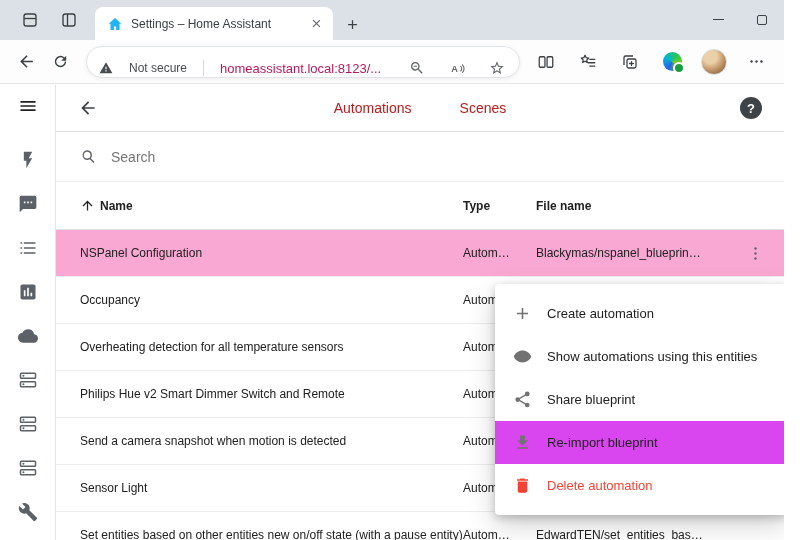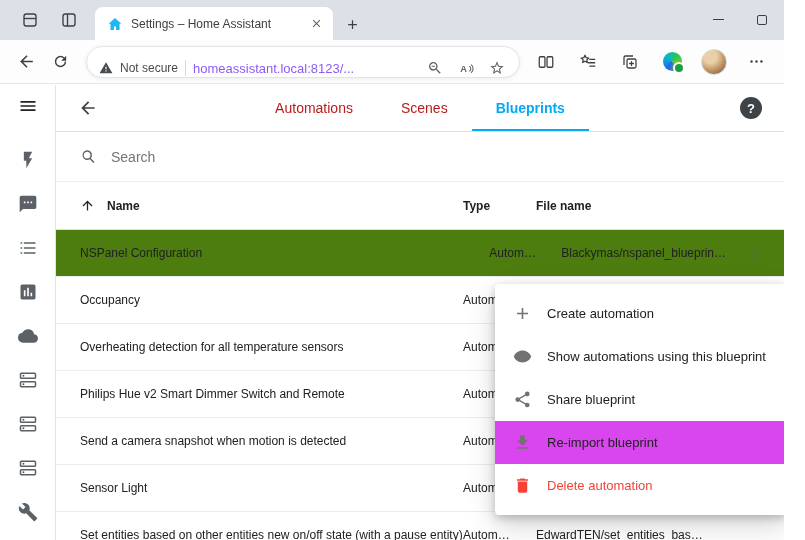--- a/index.html
+++ b/index.html
@@ -20,25 +20,25 @@
   .tab-close { width:18px; height:18px; color:#5f6368; border-radius:4px; display:flex; align-items:center; justify-content:center; flex:none; }
   .newtab { position:absolute; left:339px; top:11px; width:26px; height:26px; color:#3c4043; display:flex; align-items:center; justify-content:center; border-radius:4px; }
   .win { position:absolute; right:0; top:0; height:39px; display:flex; }
   .win button { width:44px; height:39px; display:flex; align-items:center; justify-content:center; }
   .glyph-min { width:11px; height:1.5px; background:#3c4043; }
   .glyph-max { width:10px; height:10px; border:1.5px solid #3c4043; border-radius:2px; }
 
   
   .navbar { height:44px; background:#fdfdfd; border-bottom:1px solid #e4e6e8; display:flex; align-items:center; padding:0 10px; gap:2px; }
   .nav-btn { width:32px; height:32px; display:flex; align-items:center; justify-content:center; color:#3c4043; border-radius:6px; flex:none; }
-  .address { flex:1; height:32px; margin:0 8px; background:#fff; border:1px solid #e2e5e8; box-shadow:0 1px 4px rgba(0,0,0,.07); border-radius:16px; display:flex; align-items:center; padding:13px 10px 0 12px; gap:7px; min-width:0; }
+  .address { flex:1; height:32px; margin:0 8px; background:#fff; border:1px solid #e2e5e8; box-shadow:0 1px 4px rgba(0,0,0,.07); border-radius:16px; display:flex; align-items:center; padding:13px 10px 0 12px; gap:16px; min-width:0; }
   .sec-ic { color:#474c50; flex:none; }
   .sec-txt { font-size:12px; color:#474c50; white-space:nowrap; flex:none; }
   .pill-div { width:1px; height:16px; background:#d6d9dc; flex:none; }
-  .url-txt { flex:1; font-size:13px; color:#8b5cf6; white-space:nowrap; overflow:hidden; min-width:0; }
+  .url-txt { flex:1; font-size:13px; color:#be185d; white-space:nowrap; overflow:hidden; min-width:0; }
   .pill-btn { width:24px; height:24px; display:flex; align-items:center; justify-content:center; color:#5f6368; flex:none; }
   .cluster { display:flex; align-items:center; gap:10px; padding-right:2px; }
   .cluster .nav-btn { width:32px; }
   .essentials { width:19px; height:19px; border-radius:50%; background:conic-gradient(from 210deg,#2563eb,#06b6d4,#22c55e,#84cc16,#2563eb); position:relative; }
   .essentials::after { content:""; position:absolute; right:-3px; bottom:-3px; width:8px; height:8px; border-radius:50%; background:#1a9e3f; border:2px solid #fff; }
   .avatar { width:26px; height:26px; border-radius:50%; background:radial-gradient(circle at 35% 28%, #ead0a8 0 28%, #c59a6d 55%, #6e4c31 100%); border:1px solid #d8dadc; }
 
   
   .ha { position:absolute; top:85px; left:0; right:0; bottom:0; display:flex; background:#fff; }
   .sidebar { width:56px; flex:none; border-right:1px solid #e3e3e3; display:flex; flex-direction:column; align-items:center; padding-top:9px; }
@@ -53,29 +53,29 @@
   .ha-tab { height:100%; display:flex; align-items:center; padding:0 24px; font-size:14px; color:#b91c1c; white-space:nowrap; }
   .ha-tab.active { color:#03a9f4; font-weight:700; box-shadow:inset 0 -2px 0 #03a9f4; }
   .help-btn { position:absolute; right:22px; width:22px; height:22px; border-radius:50%; background:#3e4347; color:#fff; font-size:13px; font-weight:700; display:flex; align-items:center; justify-content:center; }
 
   .search-row { height:50px; display:flex; align-items:center; gap:13px; padding:0 24px; border-bottom:1px solid #ededed; }
   .search-ic { color:#5f6368; flex:none; }
   .search-in { border:none; outline:none; flex:1; font-size:14px; color:#737373; font-family:inherit; background:transparent; }
   .search-in::placeholder { color:#757575; }
 
   .thead { height:48px; display:flex; align-items:center; padding:0 0 0 24px; border-bottom:1px solid #e0e0e0; font-size:12px; font-weight:700; color:#212121; }
-  .c-name { width:403px; display:flex; align-items:center; gap:12px; min-width:0; }
+  .c-name { width:403px; display:flex; align-items:center; gap:5px; min-width:0; }
   .c-type { width:73px; flex:none; }
   .c-file { width:190px; flex:none; }
   .c-menu { width:58px; flex:none; display:flex; justify-content:center; }
   .sort-ic { color:#212121; }
 
   .trow { height:47px; display:flex; align-items:center; padding:0 0 0 24px; border-bottom:1px solid #ededed; font-size:12px; color:#212121; }
   .trow .cell { white-space:nowrap; overflow:hidden; }
-  .trow.hovered { background:#4d7c0f;text-align:right; }
+  .trow.hovered { background:#f9a8d4; }
   .kebab { width:30px; height:30px; display:flex; align-items:center; justify-content:center; color:#5f6368; border-radius:50%; }
 
   
   .ctx { position:absolute; left:495px; top:284px; width:292px; background:#fff; border-radius:4px; box-shadow:0 3px 8px rgba(0,0,0,.2), 0 10px 28px rgba(0,0,0,.18); padding:8px 0; z-index:20; }
   .ctx-item { width:100%; height:43px; display:flex; align-items:center; gap:15px; padding:0 18px; font-size:13px; color:#212121; text-align:right; }
   .ctx-item .mi { color:#727272; flex:none; }
   .ctx-item.hover { background:#d946ef; }
   .ctx-item.danger { color:#f44336; }
   .ctx-item.danger .mi { color:#f44336; }
   .ctx-label { white-space:nowrap; }
@@ -272,21 +272,20 @@
 
       <div class="ha-header">
         <button class="ha-back">
           <svg width="20" height="20" viewBox="0 0 24 24" fill="currentColor">
               <path d="M20 11H7.8l5.6-5.6L12 4l-8 8 8 8 1.4-1.4L7.8 13H20v-2z"></path>
             </svg>
         </button>
         <div class="ha-tabs">
           <button class="ha-tab">Automations</button>
           <button class="ha-tab">Scenes</button>
-          <button class="ha-tab active">Blueprints</button>
         </div>
         <button class="help-btn">?</button>
       </div>
 
       <div class="search-row">
         <span class="search-ic">
           <svg width="18" height="18" viewBox="0 0 24 24" fill="currentColor">
               <path d="M9.5 3a6.5 6.5 0 014.93 10.73l4.92 4.92-1.41 1.41-4.92-4.92A6.5 6.5 0 119.5 3m0 2C7 5 5 7 5 9.5S7 14 9.5 14 14 12 14 9.5 12 5 9.5 5z"></path>
             </svg>
         </span>
@@ -371,21 +370,21 @@
           </svg>
       </span>
       <span class="ctx-label">Create automation</span>
     </button>
     <button class="ctx-item">
       <span class="mi">
         <svg width="19" height="19" viewBox="0 0 24 24" fill="currentColor">
             <path d="M12 9a3 3 0 013 3 3 3 0 01-3 3 3 3 0 01-3-3 3 3 0 013-3m0-4.5c5 0 9.27 3.11 11 7.5-1.73 4.39-6 7.5-11 7.5S2.73 16.39 1 12c1.73-4.39 6-7.5 11-7.5z"></path>
           </svg>
       </span>
-      <span class="ctx-label">Show automations using this blueprint</span>
+      <span class="ctx-label">Show automations using this entities</span>
     </button>
     <button class="ctx-item">
       <span class="mi">
         <svg width="19" height="19" viewBox="0 0 24 24" fill="currentColor">
             <path d="M18 16.08c-.76 0-1.44.3-1.96.77L8.91 12.7c.05-.23.09-.46.09-.7s-.04-.47-.09-.7l7.05-4.11c.54.5 1.25.81 2.04.81a3 3 0 003-3 3 3 0 00-3-3 3 3 0 00-3 3c0 .24.04.47.09.7L8.04 9.81C7.5 9.31 6.79 9 6 9a3 3 0 00-3 3 3 3 0 003 3c.79 0 1.5-.31 2.04-.81l7.12 4.16c-.05.21-.08.43-.08.65a2.92 2.92 0 002.92 2.92 2.92 2.92 0 002.92-2.92A2.92 2.92 0 0018 16.08z"></path>
           </svg>
       </span>
       <span class="ctx-label">Share blueprint</span>
     </button>
     <button class="ctx-item hover">

